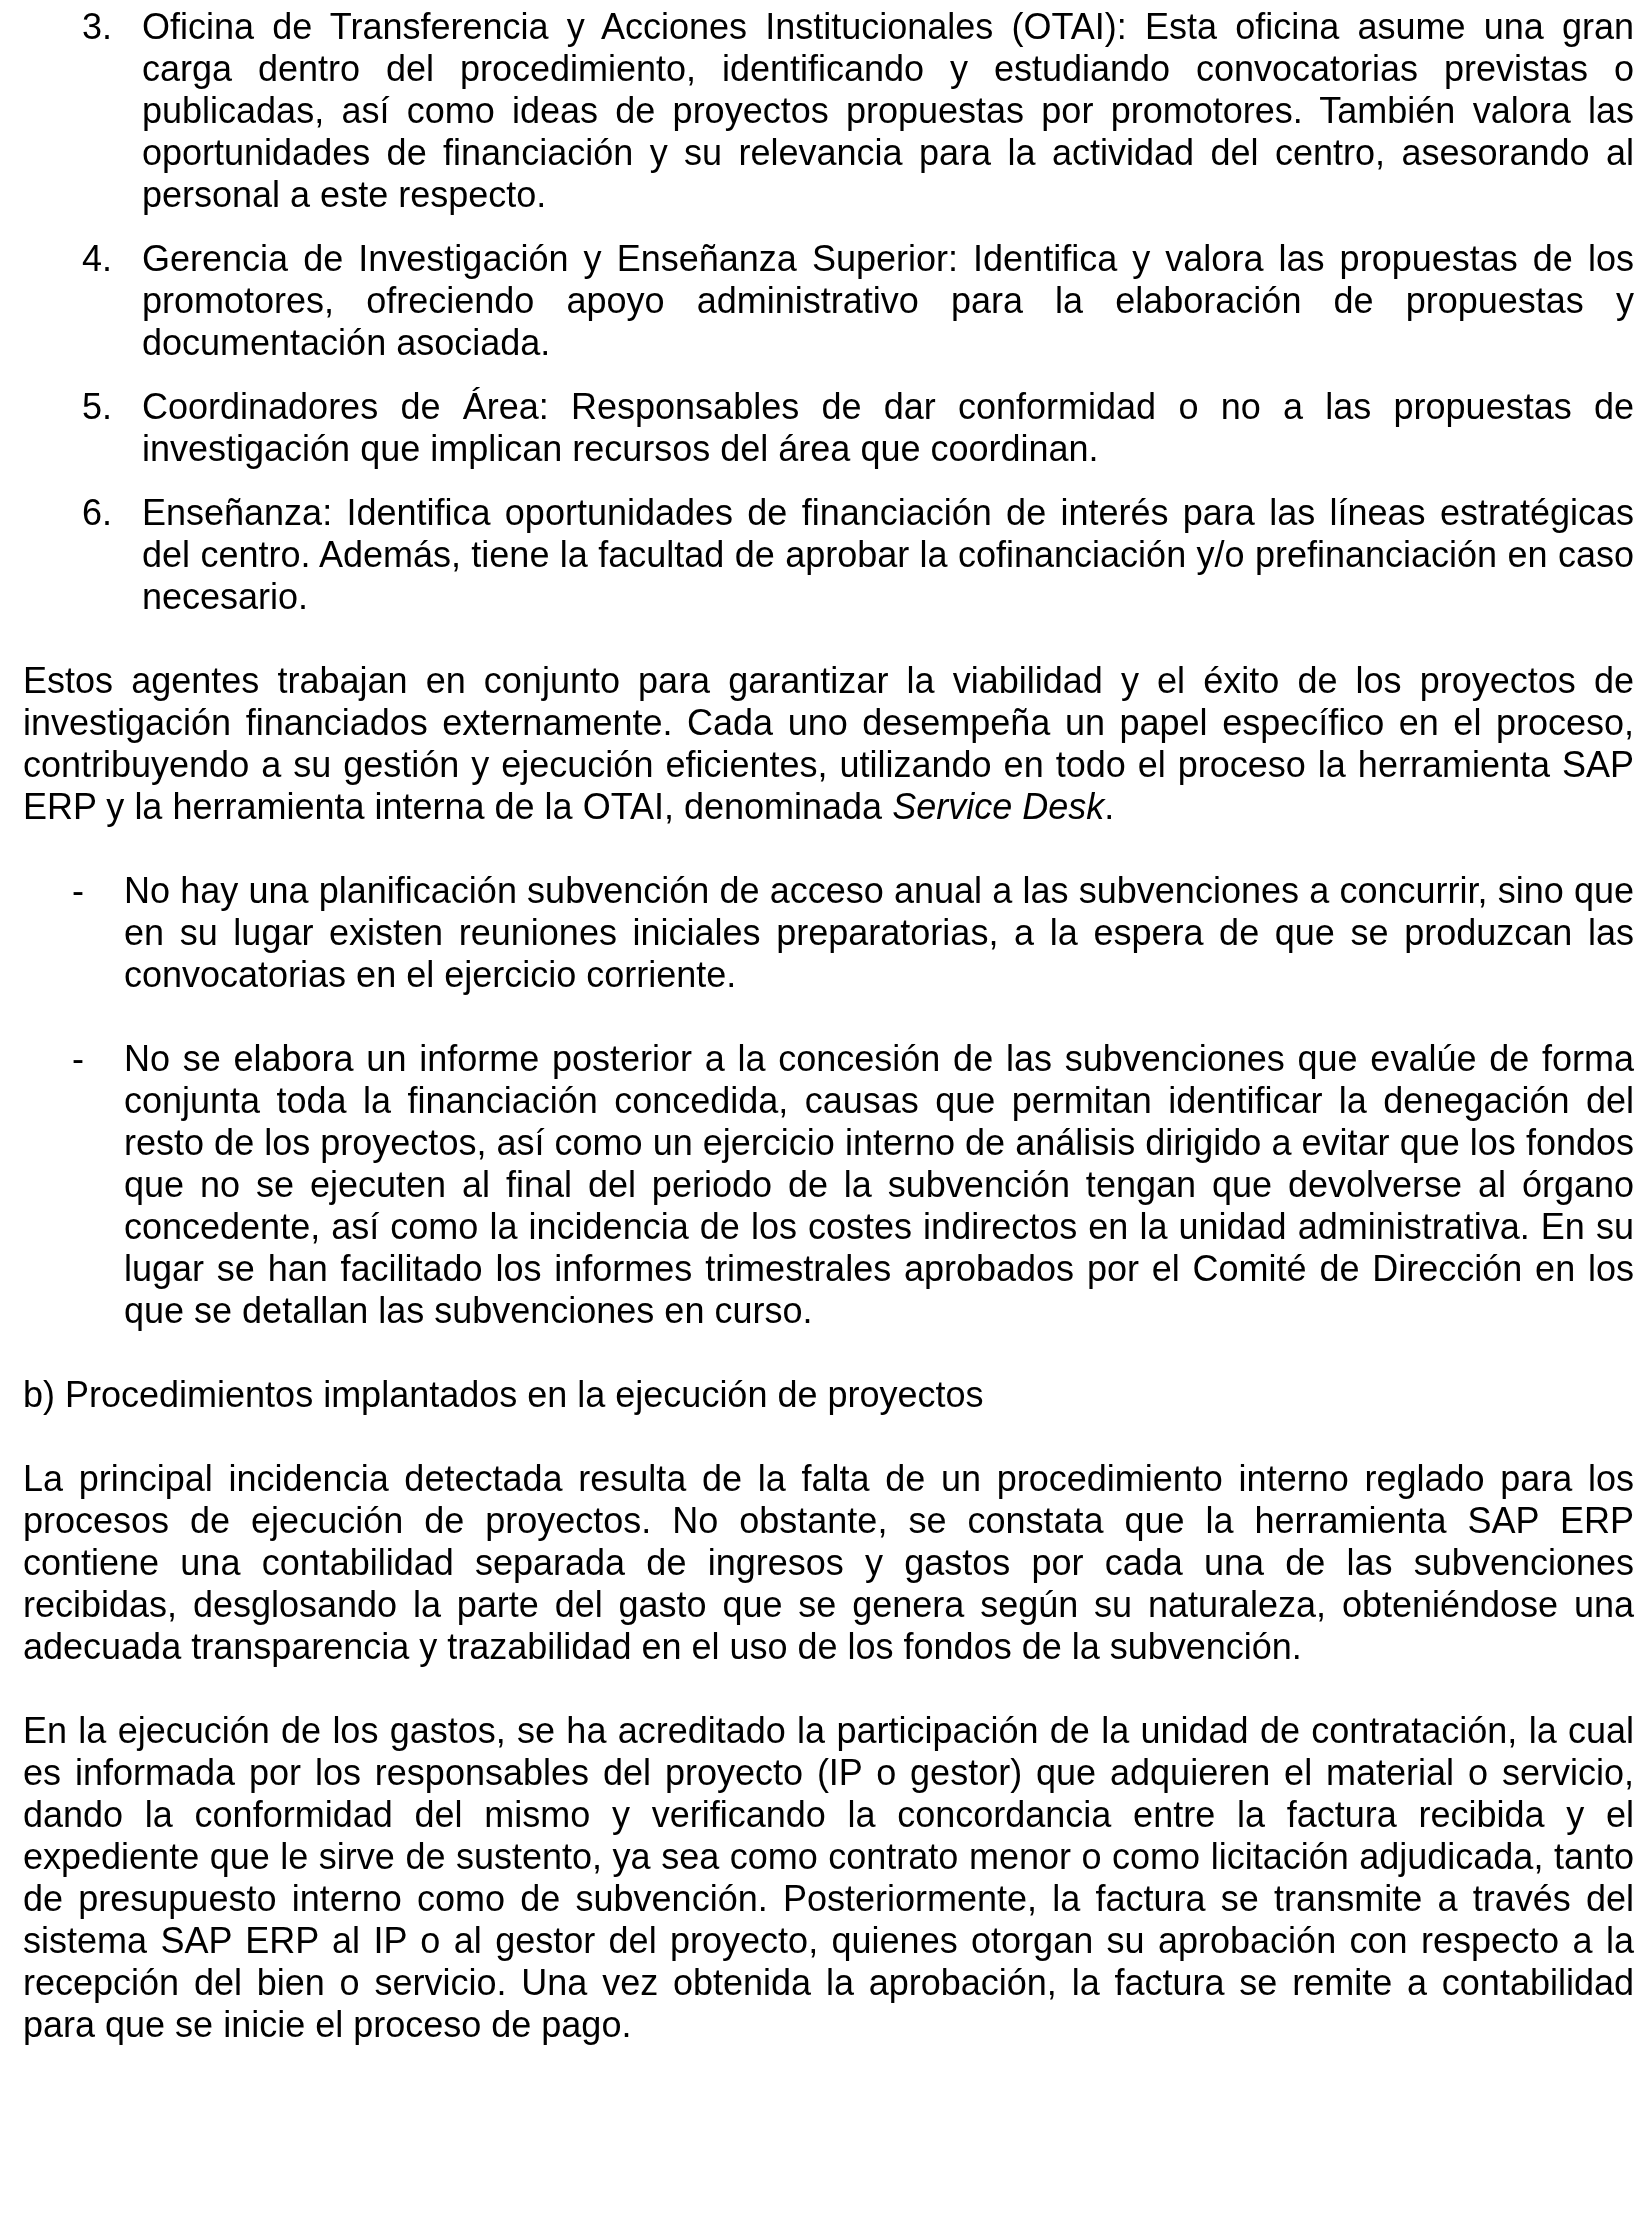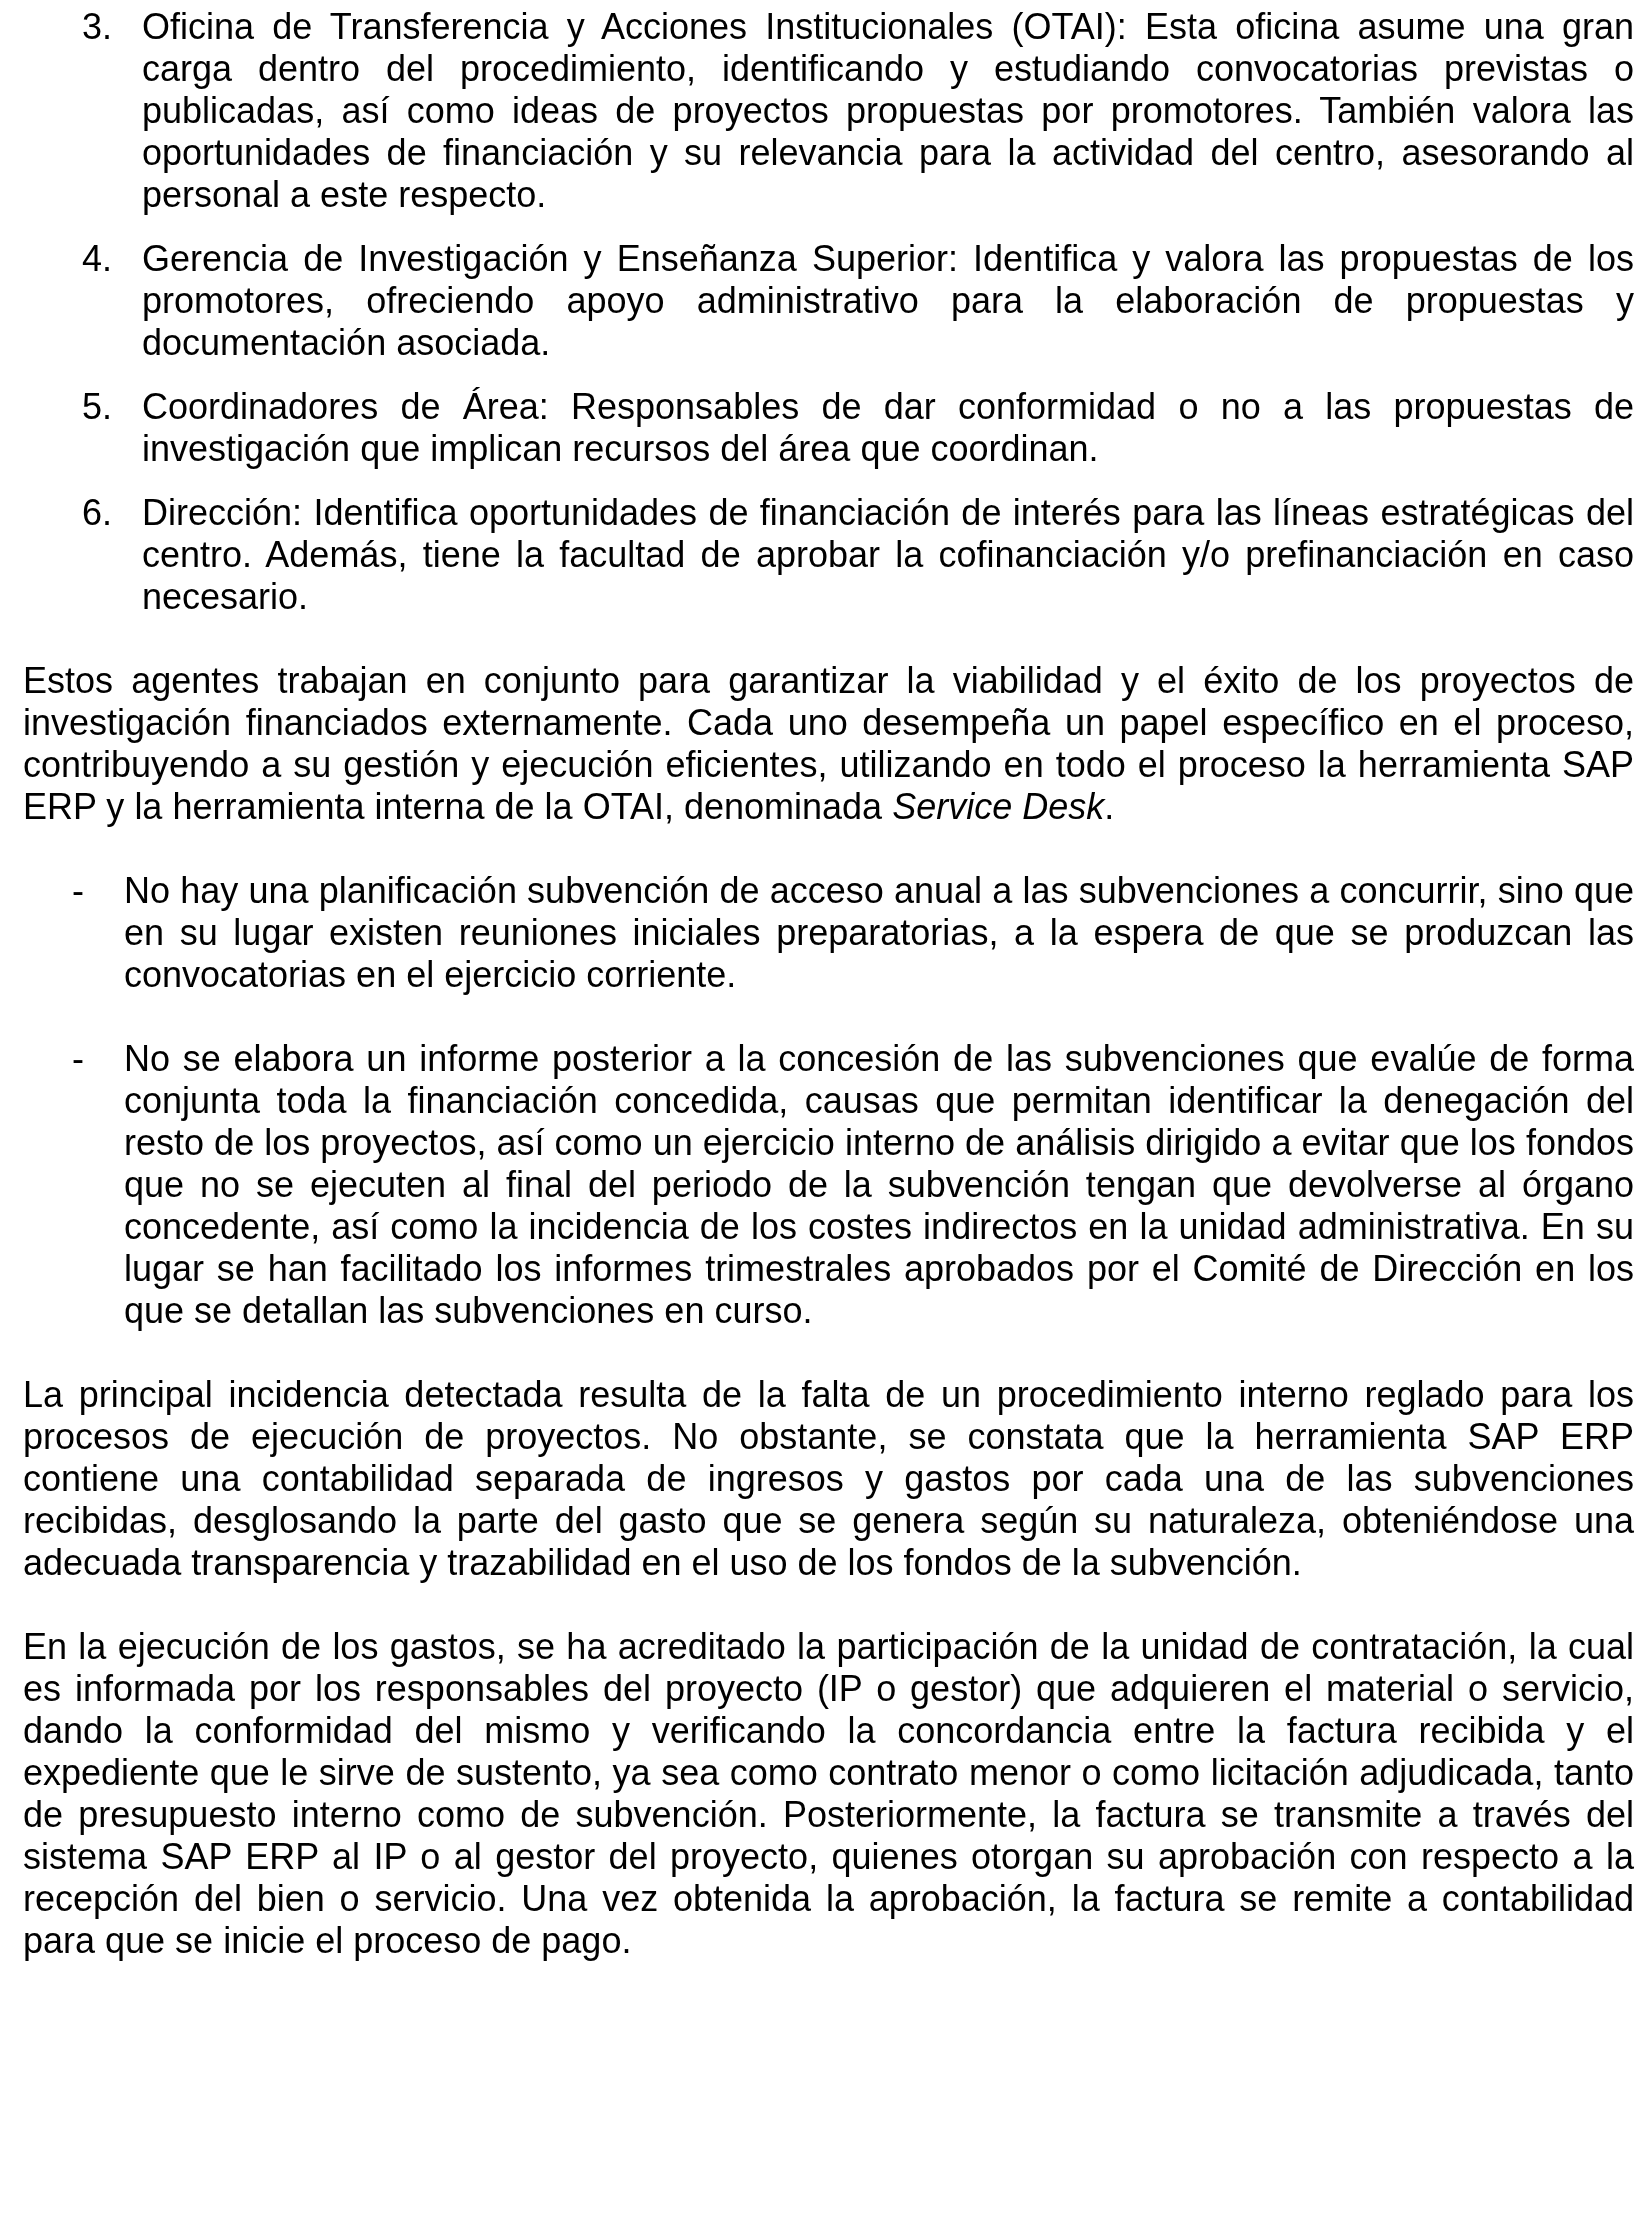--- a/index.html
+++ b/index.html
@@ -80,37 +80,38 @@
     <li>
       <span class="num">4.</span>
       <span>Gerencia de Investigación y Enseñanza Superior: Identifica y valora las propuestas de los promotores, ofreciendo apoyo administrativo para la elaboración de propuestas y documentación asociada.</span>
     </li>
     <li>
       <span class="num">5.</span>
       <span>Coordinadores de Área: Responsables de dar conformidad o no a las propuestas de investigación que implican recursos del área que coordinan.</span>
     </li>
     <li>
       <span class="num">6.</span>
-      <span>Dirección: Identifica oportunidades de financiación de interés para las líneas estratégicas del centro. Además, tiene la facultad de aprobar la cofinanciación y/o prefinanciación en caso necesario.</span>
+      <span>Enseñanza: Identifica oportunidades de financiación de interés para las líneas estratégicas del centro. Además, tiene la facultad de aprobar la cofinanciación y/o prefinanciación en caso necesario.</span>
     </li>
   </ol>
 
   <p><span>Estos agentes trabajan en conjunto para garantizar la viabilidad y el éxito de los proyectos de investigación financiados externamente. Cada uno desempeña un papel específico en el proceso, contribuyendo a su gestión y ejecución eficientes, utilizando en todo el proceso la herramienta SAP ERP y la herramienta interna de la OTAI, denominada </span><em>Service Desk</em><span>.</span></p>
 
 
   <ul class="dash-list">
     <li>
       <span class="dash">-</span>
       <span>No hay una planificación subvención de acceso anual a las subvenciones a concurrir, sino que en su lugar existen reuniones iniciales preparatorias, a la espera de que se produzcan las convocatorias en el ejercicio corriente.</span>
     </li>
     <li>
       <span class="dash">-</span>
       <span>No se elabora un informe posterior a la concesión de las subvenciones que evalúe de forma conjunta toda la financiación concedida, causas que permitan identificar la denegación del resto de los proyectos, así como un ejercicio interno de análisis dirigido a evitar que los fondos que no se ejecuten al final del periodo de la subvención tengan que devolverse al órgano concedente, así como la incidencia de los costes indirectos en la unidad administrativa. En su lugar se han facilitado los informes trimestrales aprobados por el Comité de Dirección en los que se detallan las subvenciones en curso.</span>
     </li>
   </ul>
 
+  <div class="heading">b) Procedimientos implantados en la ejecución de proyectos</div>
 
   <p>La principal incidencia detectada resulta de la falta de un procedimiento interno reglado para los procesos de ejecución de proyectos. No obstante, se constata que la herramienta SAP ERP contiene una contabilidad separada de ingresos y gastos por cada una de las subvenciones recibidas, desglosando la parte del gasto que se genera según su naturaleza, obteniéndose una adecuada transparencia y trazabilidad en el uso de los fondos de la subvención.</p>
 
   <p>En la ejecución de los gastos, se ha acreditado la participación de la unidad de contratación, la cual es informada por los responsables del proyecto (IP o gestor) que adquieren el material o servicio, dando la conformidad del mismo y verificando la concordancia entre la factura recibida y el expediente que le sirve de sustento, ya sea como contrato menor o como licitación adjudicada, tanto de presupuesto interno como de subvención. Posteriormente, la factura se transmite a través del sistema SAP ERP al IP o al gestor del proyecto, quienes otorgan su aprobación con respecto a la recepción del bien o servicio. Una vez obtenida la aprobación, la factura se remite a contabilidad para que se inicie el proceso de pago.</p>
 
 </div>
 
 
 </body></html>

